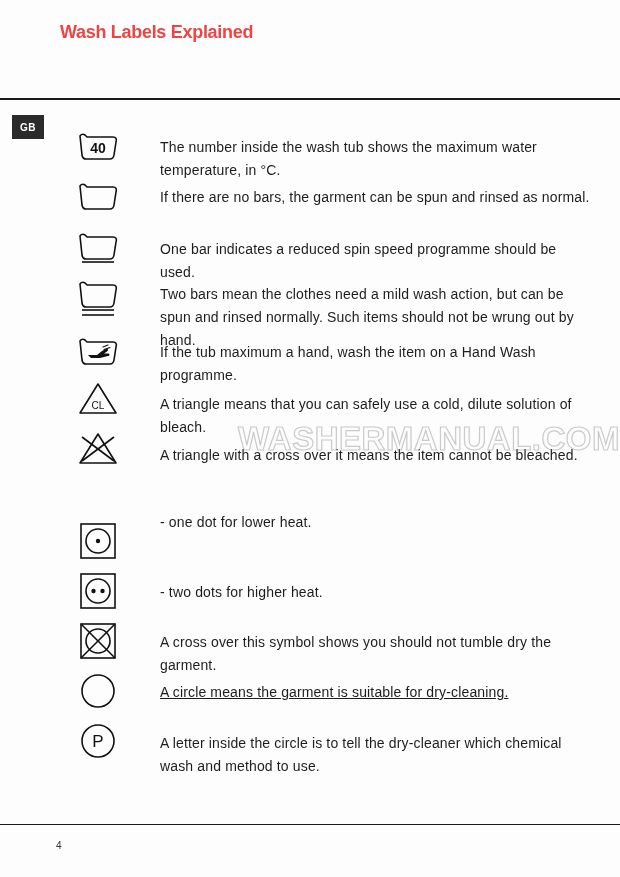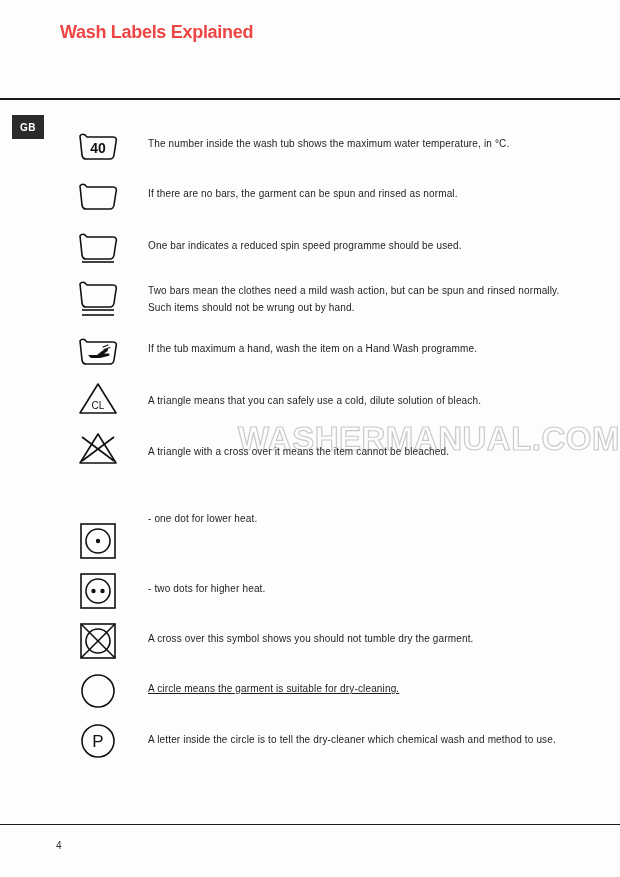--- a/index.html
+++ b/index.html
@@ -81,23 +81,23 @@
   .sym {
     position: absolute;
     left: 72px;
     width: 52px;
     display: flex;
     align-items: center;
     justify-content: center;
   }
   .txt {
     position: absolute;
-    left: 148px;
+    left: 160px;
     width: 430px;
-    font-size: 10px;
+    font-size: 14px;
     line-height: 1.65;
     color: #1d1d1d;
     letter-spacing: 0.15px;
   }
   .txt p { margin: 0; }
   .txt p + p { margin-top: 9px; }
   
   .watermark {
     position: absolute;
     left: 0;

